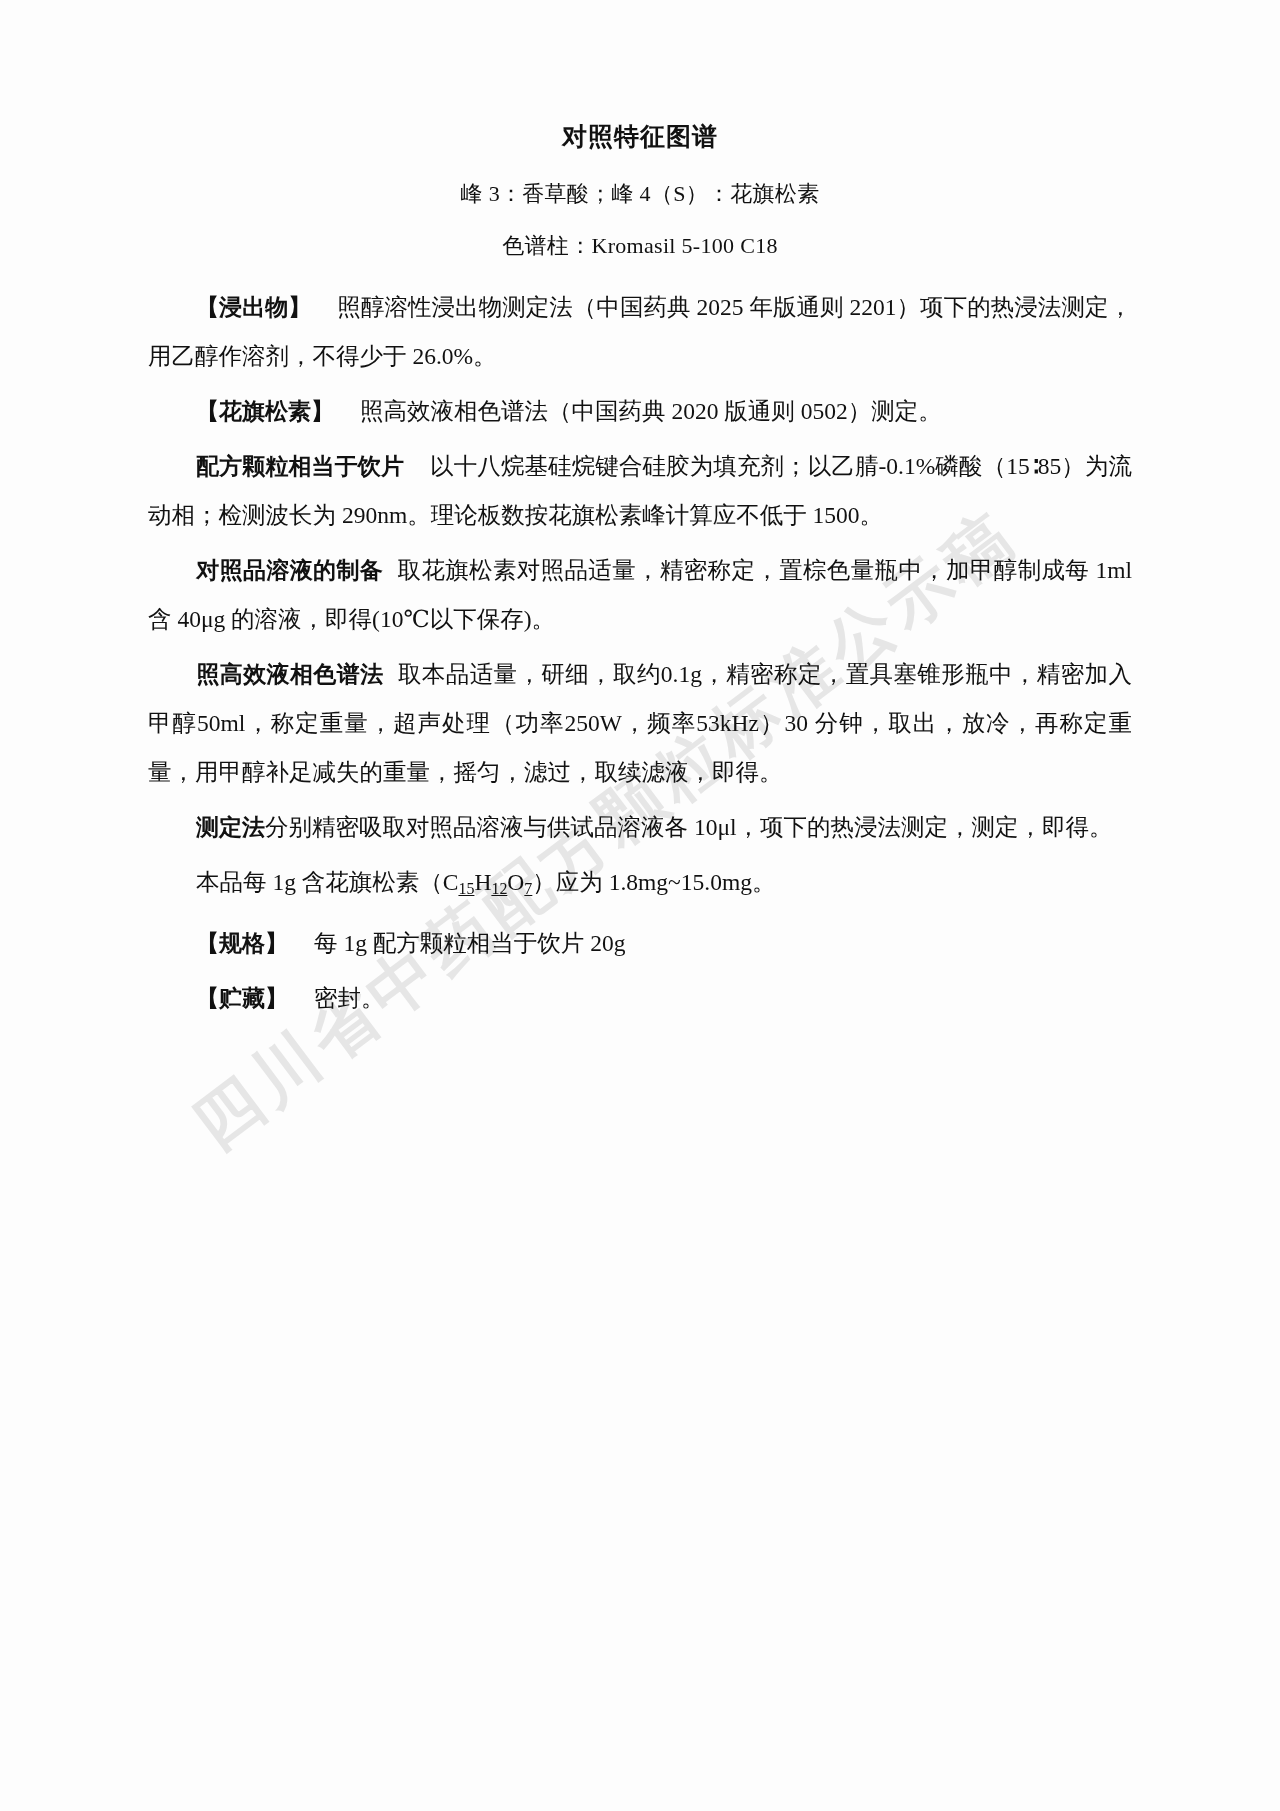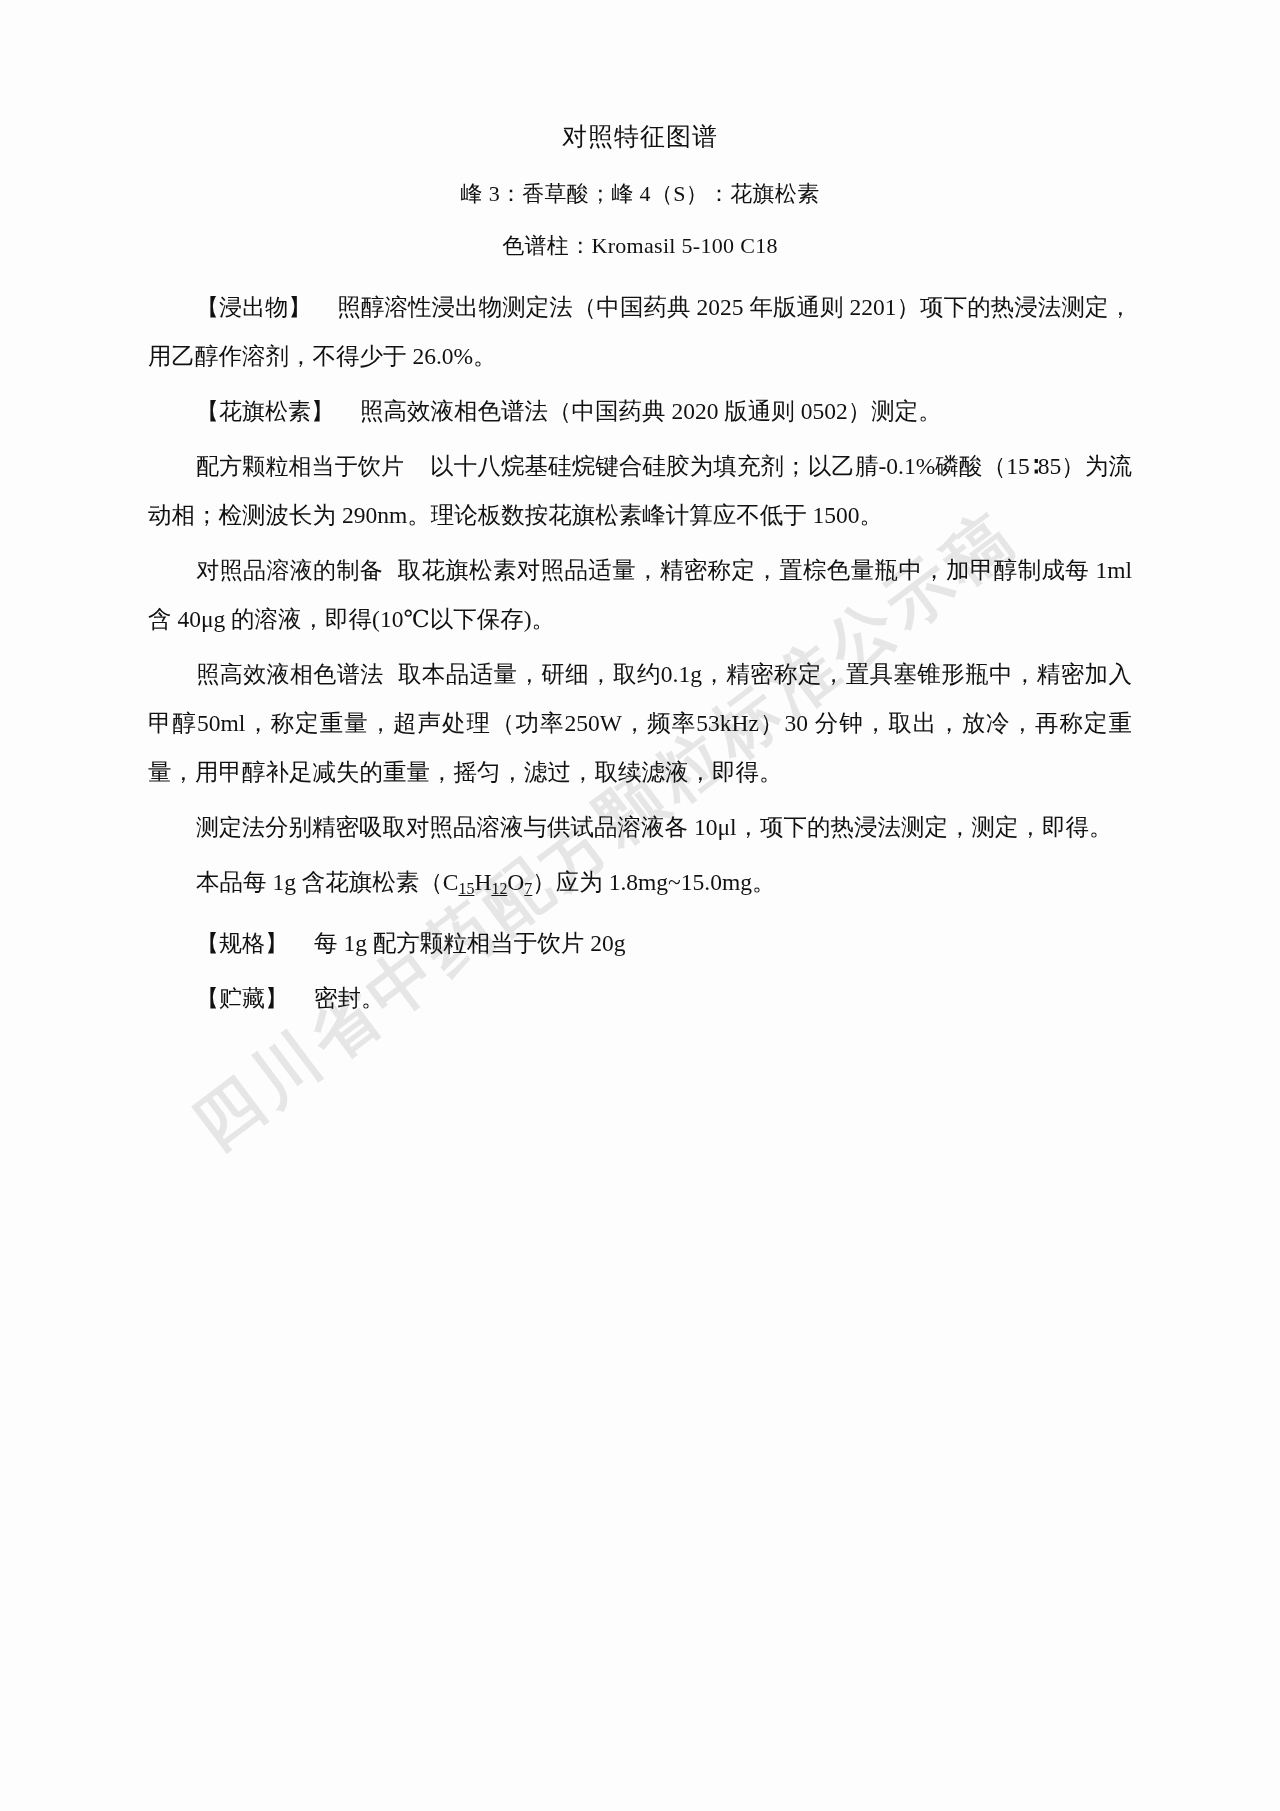--- a/index.html
+++ b/index.html
@@ -19,21 +19,21 @@
   }
   .content {
     position: absolute;
     left: 148px;
     top: 120px;
     width: 984px;
   }
   .doc-title {
     text-align: center;
     font-family: "Liberation Sans", "DejaVu Sans", sans-serif;
-    font-weight: normal;
+    font-weight: bold;
     font-size: 25px;
     letter-spacing: 1px;
     margin: 0 0 26px 0;
   }
   .center-line {
     text-align: center;
     font-size: 22px;
     margin: 0 0 22px 0;
     letter-spacing: 0.3px;
   }
@@ -45,21 +45,21 @@
     line-height: 49px;
     text-align: justify;
     text-indent: 0;
   }
   p.para .indent {
     display: inline-block;
     width: 48px;
   }
   .bold-head {
     font-family: "Liberation Sans", "DejaVu Sans", sans-serif;
-    font-weight: normal;
+    font-weight: bold;
     font-size: 23px;
   }
   .gap-sm { display: inline-block; width: 14px; }
   .gap-md { display: inline-block; width: 26px; }
   sub {
     font-size: 0.68em;
     vertical-align: -0.25em;
     text-decoration: underline;
   }
   .watermark {

